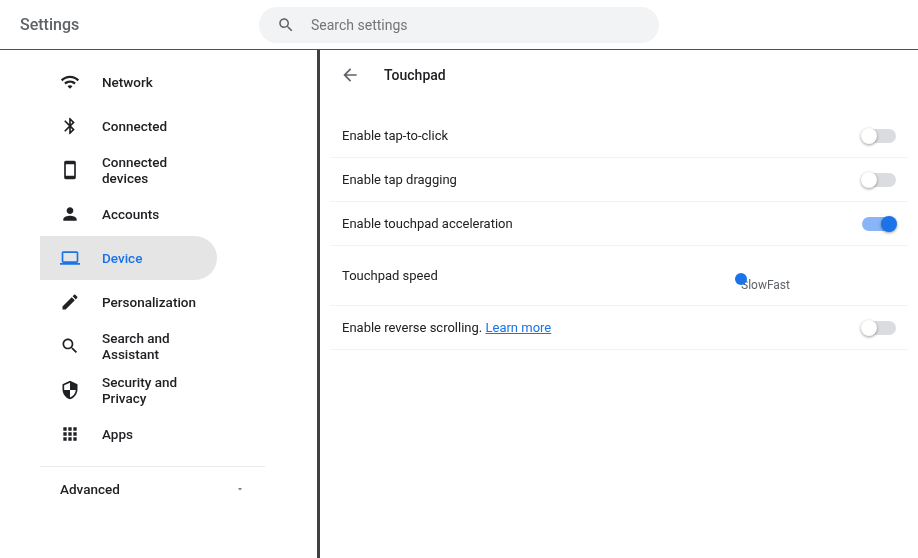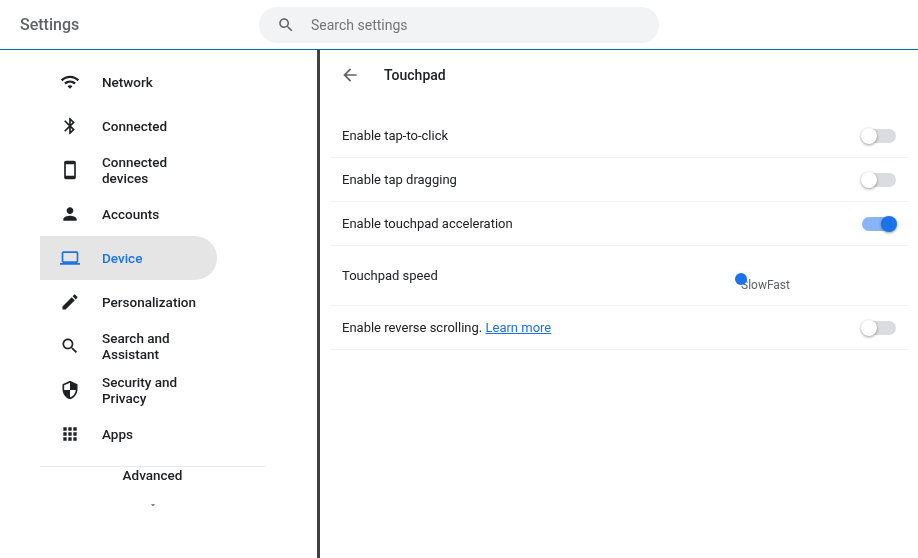--- a/index.html
+++ b/index.html
@@ -99,21 +99,20 @@
       justify-content: space-between;
       height: 44px;
       padding: 0 20px;
       margin-top: 10px;
       cursor: pointer;
       font-size: 13.5px;
       color: #202124;
       font-weight: 500;
       border-top: 1px solid #e8eaed;
       width: 225px;
-      flex-direction: column;
     }
     .main {
       flex: 1;
       padding: 0;
       overflow-y: auto;
     }
     .page-header {
       display: flex;
       align-items: center;
       height: 50px;

